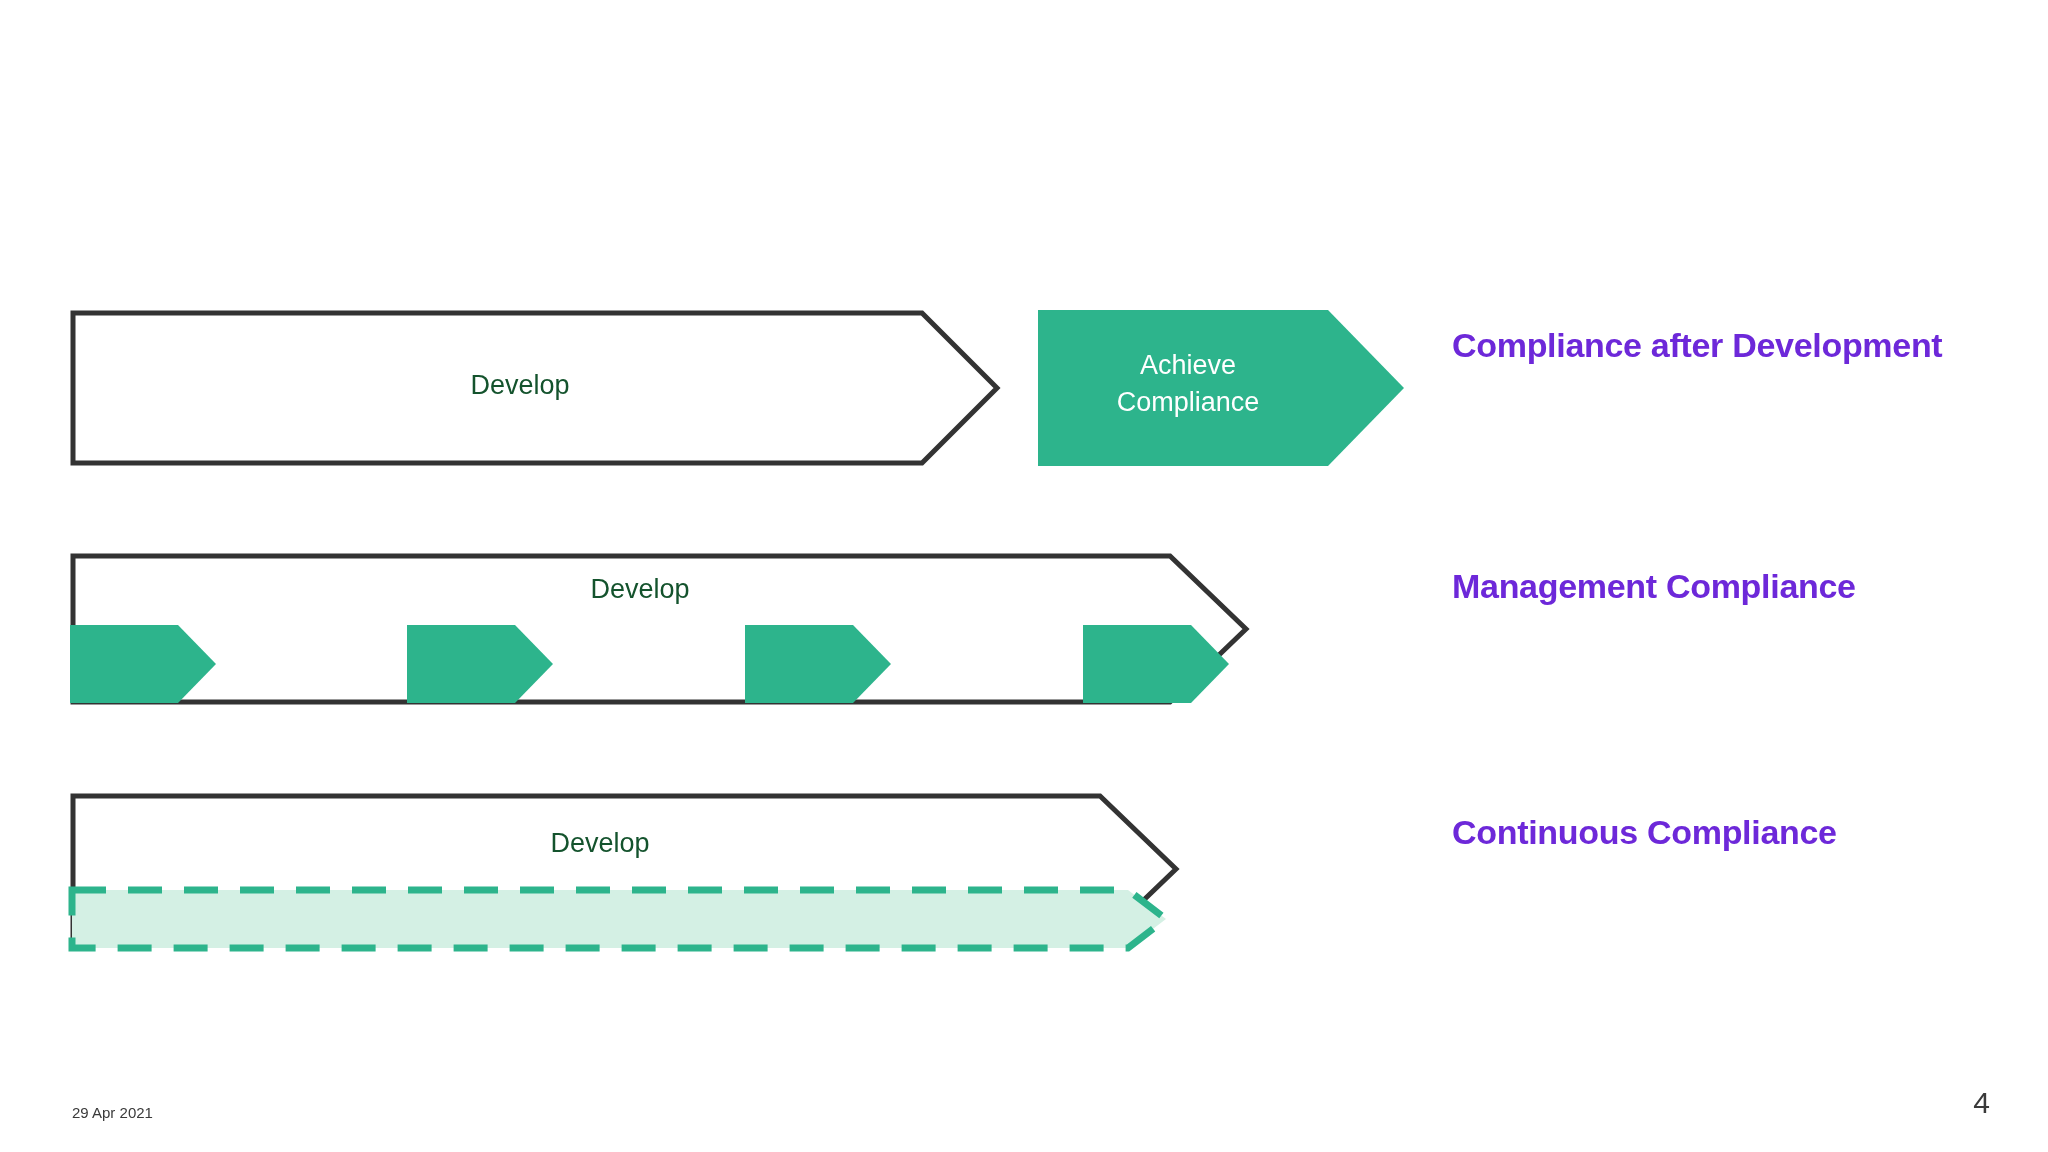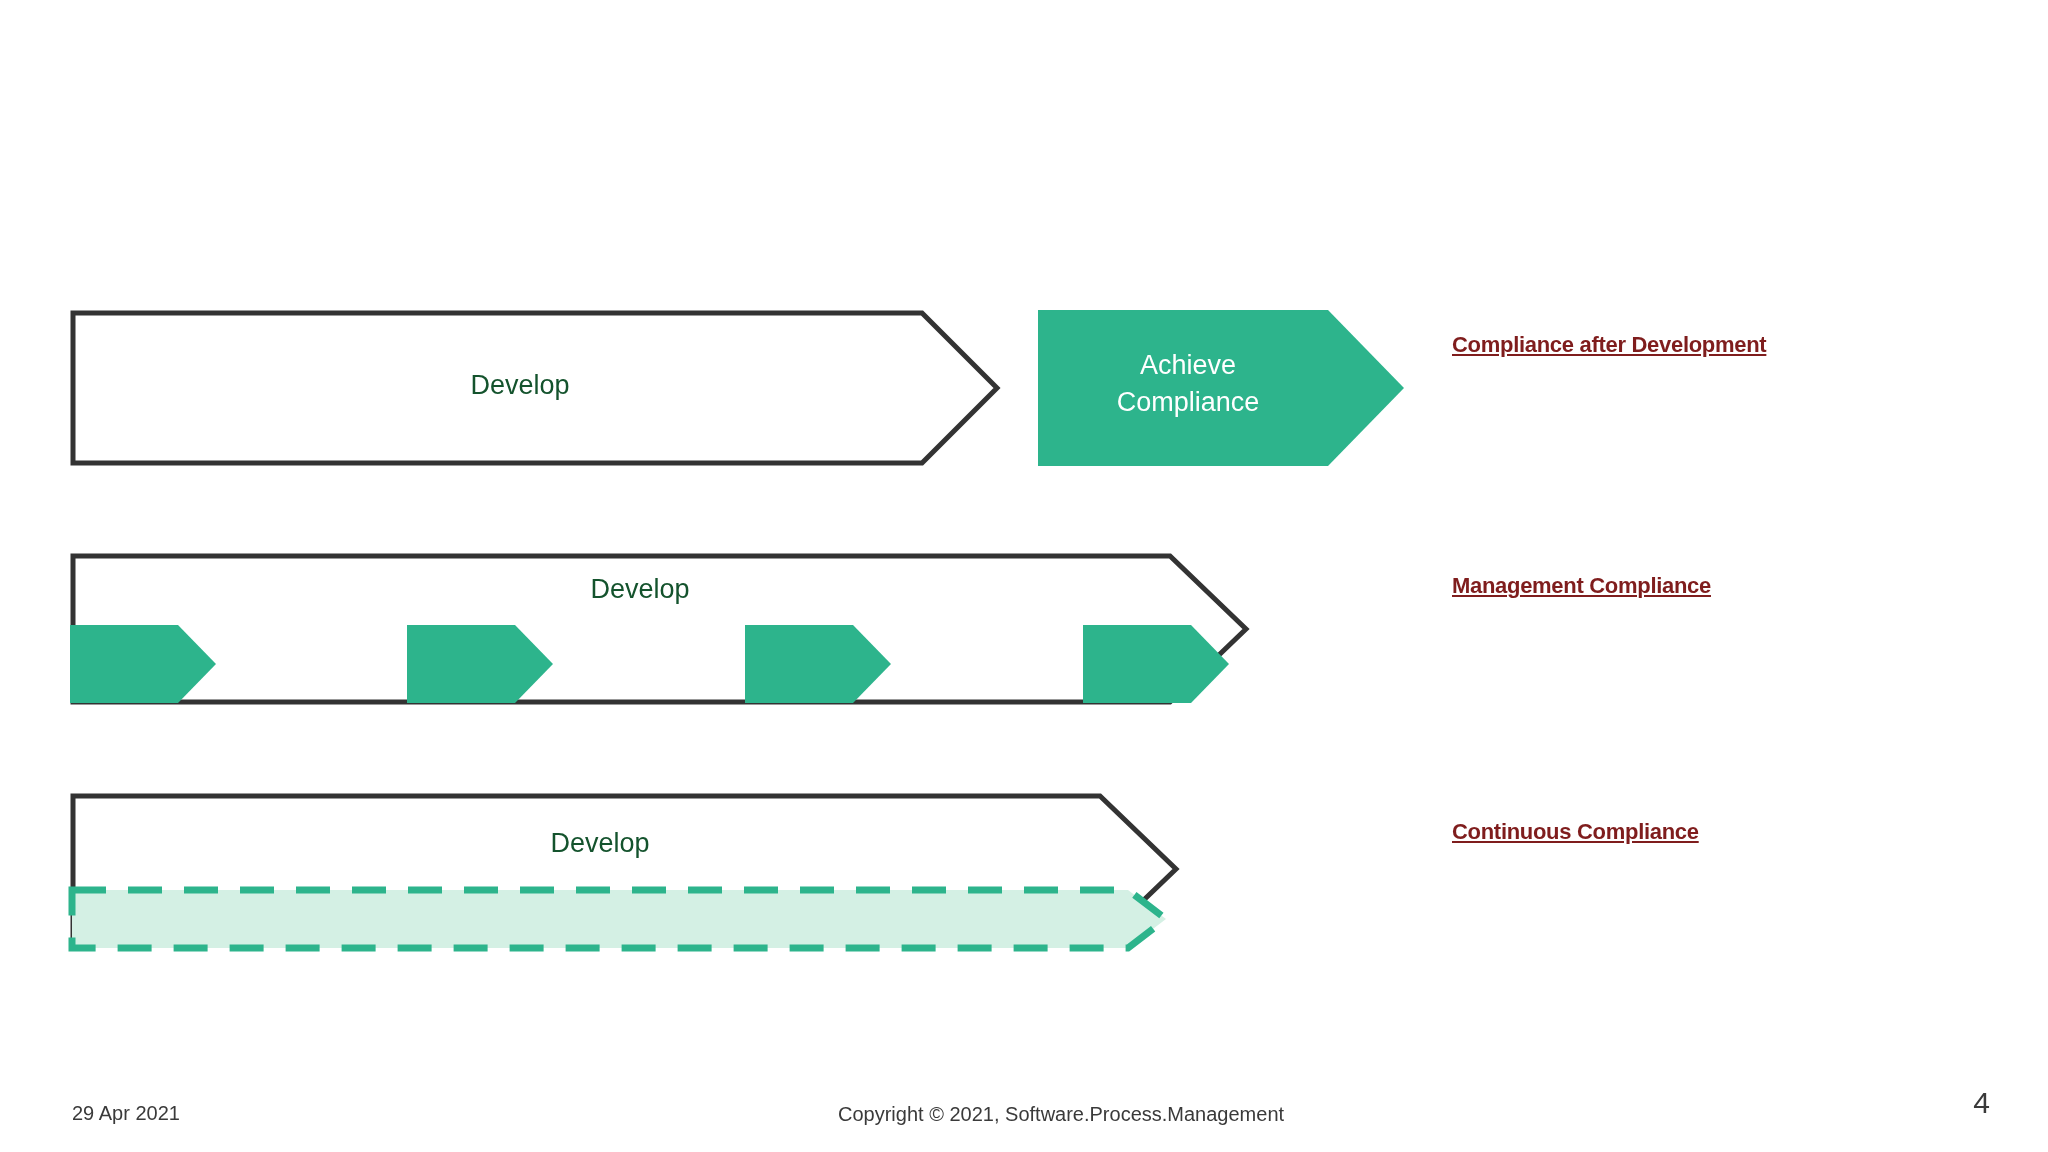--- a/index.html
+++ b/index.html
@@ -37,26 +37,25 @@
   .row {
     position: absolute;
     left: 0;
     top: 0;
   }
 
   .row-label {
     position: absolute;
     font-family: "Liberation Sans", sans-serif;
     font-weight: bold;
-    font-size: 22px;
+    font-size: 34px;
     line-height: 40px;
-    color: #7f1d1d;
+    color: #6d28d9;
     white-space: nowrap;
     letter-spacing: -0.3px;
-    text-decoration: underline;
   }
 
   
   .shape {
     position: absolute;
   }
   .shape svg {
     display: block;
     overflow: visible;
   }
@@ -72,21 +71,21 @@
   }
   .chev-text.light {
     color: #FFFFFF;
     text-align: center;
   }
 
   
   .footer-text {
     position: absolute;
     font-family: "Liberation Sans", sans-serif;
-    font-size: 20px;
+    font-size: 15px;
     line-height: 26px;
     color: #3A3A3A;
     white-space: nowrap;
   }
   #footer-date   { left: 72px;  top: 1100px; }
   #footer-copy   { left: 838px; top: 1101px; }
   #footer-page   { right: 58px; top: 1090px; font-size: 30px; color: #3A3A3A; }
 </style>
 </head>
 <body>
@@ -161,17 +160,16 @@
         <polygon points="2,2 1058,2 1096,31 1058,60 2,60" fill="#D4F0E4" stroke="none"></polygon>
         <polygon points="2,2 1058,2 1096,31 1058,60 2,60" fill="none" stroke="#2DB48C" stroke-width="7" stroke-dasharray="34 22" stroke-linecap="butt"></polygon>
       </svg>
     </div>
 
     <div class="row-label" style="left:1452px; top:812px;">Continuous Compliance</div>
   </div>
 
   <div class="footer-text" id="footer-date">29 Apr 2021</div>
 
-  <div class="footer-text" id="footer-copy">Copyright © 2021, Software.Process.Management</div>
 
   <div class="footer-text" id="footer-page">4</div>
 
 </div>
 
 </body></html>

